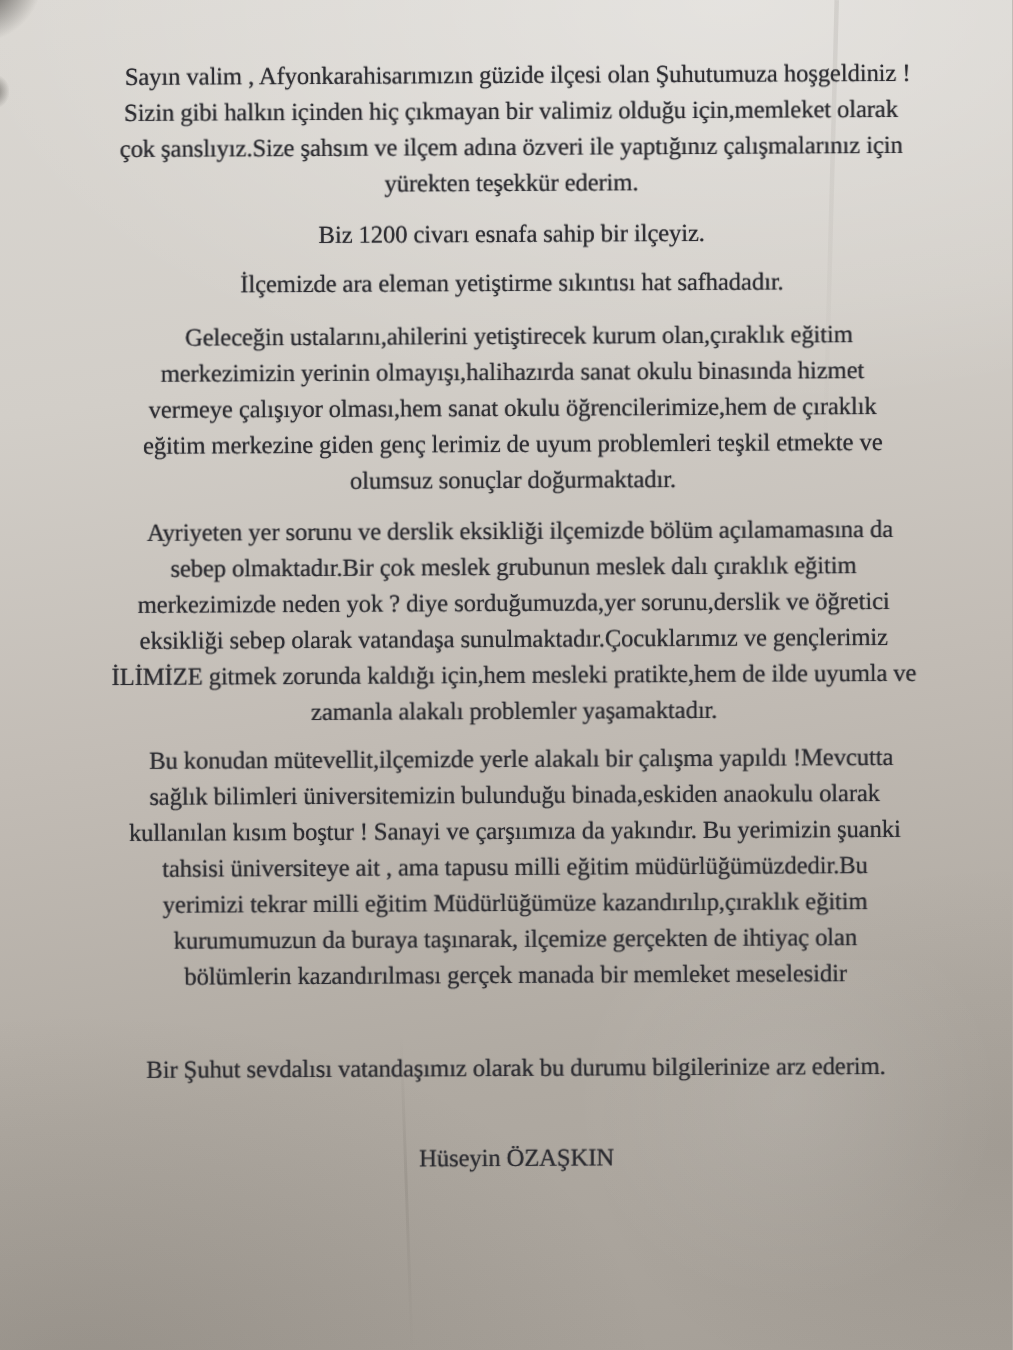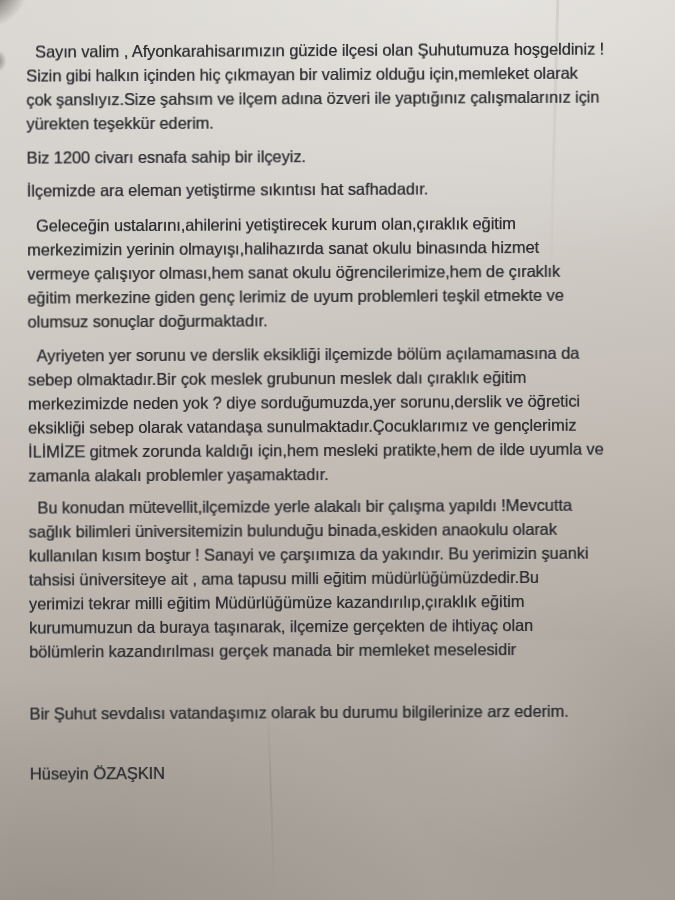--- a/index.html
+++ b/index.html
@@ -3,26 +3,27 @@
 <meta charset="utf-8">
 <style>
   html, body {
     margin: 0; padding: 0;
     background: #b5afa8;
   }
   .photo {
     position: relative;
     width: 675px; height: 900px;
     overflow: hidden;
-    font-family: Liberation Sans, sans-serif;
+    font-family: Liberation Serif, serif;
     background:
       radial-gradient(140% 55% at 72% 0%, rgba(255,255,255,0.32), rgba(255,255,255,0) 55%),
       radial-gradient(95% 45% at 8% 102%, rgba(58,53,46,0.16), rgba(58,53,46,0) 60%),
       radial-gradient(60% 30% at 100% 85%, rgba(70,65,58,0.10), rgba(70,65,58,0) 70%),
       linear-gradient(172deg, #dbd8d3 0%, #d2cec8 28%, #c2bcb5 52%, #b0aaa2 76%, #a59f97 100%);
+    text-align: center;
   }
   .shade { position: absolute; pointer-events: none; }
   .corner {
     top: -16px; left: -16px; width: 44px; height: 44px;
     background: radial-gradient(circle at 0 0, rgba(28,26,23,0.85), rgba(28,26,23,0) 72%);
   }
   .edge-mark {
     top: 50px; left: -4px; width: 10px; height: 22px;
     background: radial-gradient(ellipse at 0 50%, rgba(48,45,40,0.55), rgba(48,45,40,0) 75%);
   }

